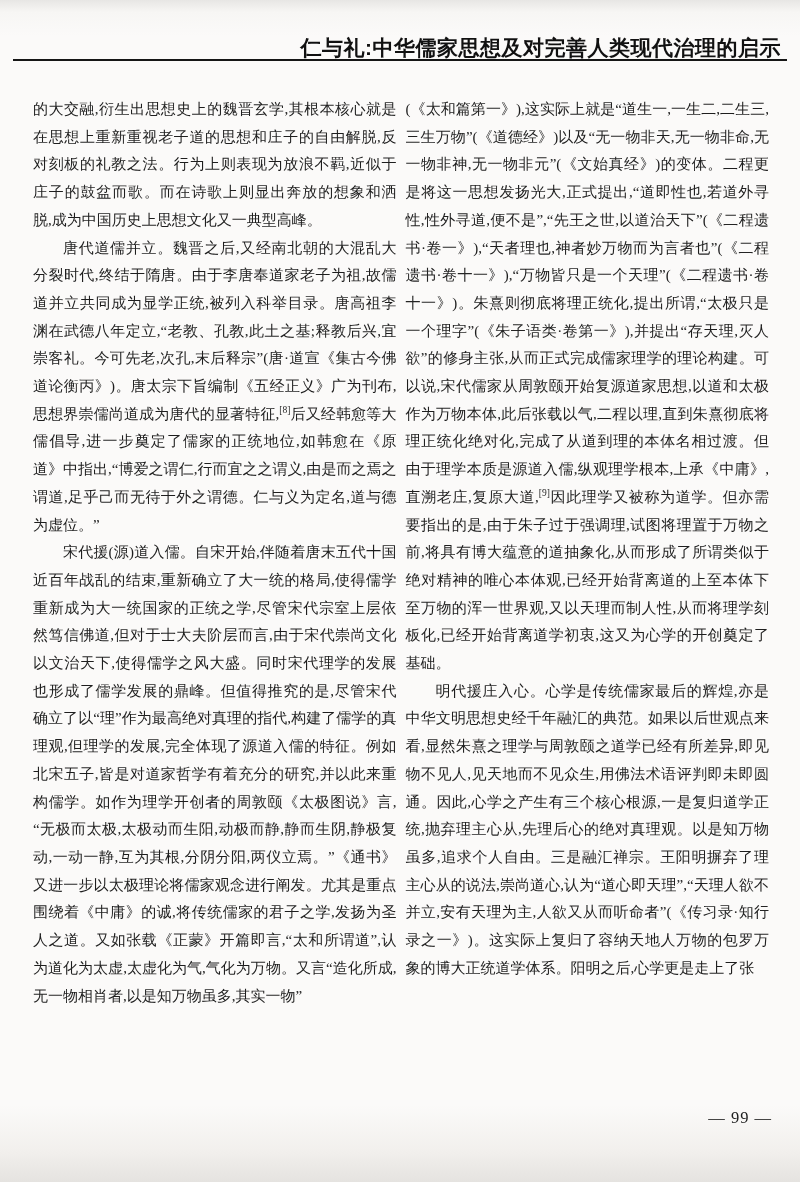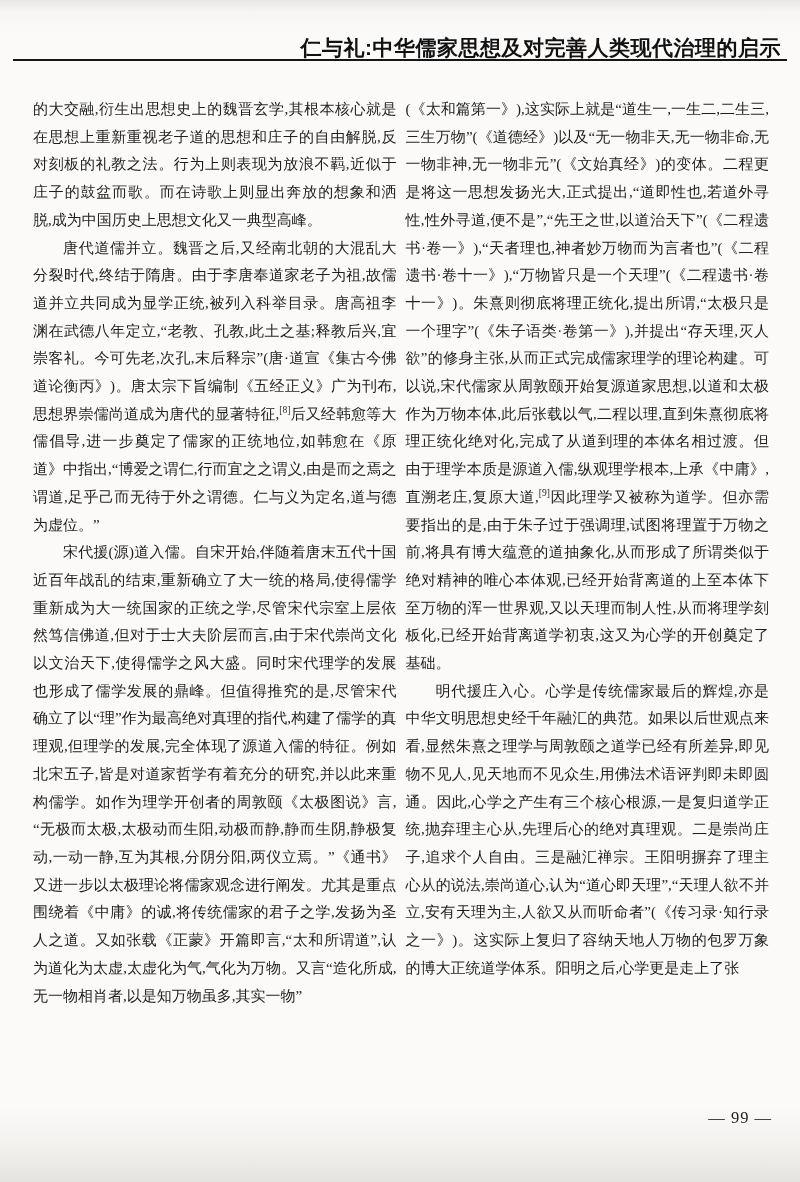--- a/index.html
+++ b/index.html
@@ -77,20 +77,20 @@
   </header>
 
   <main class="columns">
     <section class="col" id="col-left">
         <p class="para"><span>的大交融,衍生出思想史上的魏晋玄学,其根本核心就是在思想上重新重视老子道的思想和庄子的自由解脱,反对刻板的礼教之法。行为上则表现为放浪不羁,近似于庄子的鼓盆而歌。而在诗歌上则显出奔放的想象和洒脱,成为中国历史上思想文化又一典型高峰。</span></p>
         <p class="para indent"><span>唐代道儒并立。魏晋之后,又经南北朝的大混乱大分裂时代,终结于隋唐。由于李唐奉道家老子为祖,故儒道并立共同成为显学正统,被列入科举目录。唐高祖李渊在武德八年定立,“老教、孔教,此土之基;释教后兴,宜崇客礼。今可先老,次孔,末后释宗”(</span><span class="kai">唐·道宣《集古今佛道论衡丙》</span><span>)。唐太宗下旨编制《五经正义》广为刊布,思想界崇儒尚道成为唐代的显著特征,</span><sup class="ref">[8]</sup><span>后又经韩愈等大儒倡导,进一步奠定了儒家的正统地位,如韩愈在《原道》中指出,“博爱之谓仁,行而宜之之谓义,由是而之焉之谓道,足乎己而无待于外之谓德。仁与义为定名,道与德为虚位。”</span></p>
         <p class="para indent"><span>宋代援(源)道入儒。自宋开始,伴随着唐末五代十国近百年战乱的结束,重新确立了大一统的格局,使得儒学重新成为大一统国家的正统之学,尽管宋代宗室上层依然笃信佛道,但对于士大夫阶层而言,由于宋代崇尚文化以文治天下,使得儒学之风大盛。同时宋代理学的发展也形成了儒学发展的鼎峰。但值得推究的是,尽管宋代确立了以“理”作为最高绝对真理的指代,构建了儒学的真理观,但理学的发展,完全体现了源道入儒的特征。例如北宋五子,皆是对道家哲学有着充分的研究,并以此来重构儒学。如作为理学开创者的周敦颐《太极图说》言,“无极而太极,太极动而生阳,动极而静,静而生阴,静极复动,一动一静,互为其根,分阴分阳,两仪立焉。”《通书》又进一步以太极理论将儒家观念进行阐发。尤其是重点围绕着《中庸》的诚,将传统儒家的君子之学,发扬为圣人之道。又如张载《正蒙》开篇即言,“太和所谓道”,认为道化为太虚,太虚化为气,气化为万物。又言“造化所成,无一物相肖者,以是知万物虽多,其实一物”</span></p>
       </section>
     <section class="col" id="col-right">
         <p class="para"><span>(</span><span class="kai">《太和篇第一》</span><span>),这实际上就是“道生一,一生二,二生三,三生万物”(</span><span class="kai">《道德经》</span><span>)以及“无一物非天,无一物非命,无一物非神,无一物非元”(</span><span class="kai">《文始真经》</span><span>)的变体。二程更是将这一思想发扬光大,正式提出,“道即性也,若道外寻性,性外寻道,便不是”,“先王之世,以道治天下”(</span><span class="kai">《二程遗书·卷一》</span><span>),“天者理也,神者妙万物而为言者也”(</span><span class="kai">《二程遗书·卷十一》</span><span>),“万物皆只是一个天理”(</span><span class="kai">《二程遗书·卷十一》</span><span>)。朱熹则彻底将理正统化,提出所谓,“太极只是一个理字”(</span><span class="kai">《朱子语类·卷第一》</span><span>),并提出“存天理,灭人欲”的修身主张,从而正式完成儒家理学的理论构建。可以说,宋代儒家从周敦颐开始复源道家思想,以道和太极作为万物本体,此后张载以气,二程以理,直到朱熹彻底将理正统化绝对化,完成了从道到理的本体名相过渡。但由于理学本质是源道入儒,纵观理学根本,上承《中庸》,直溯老庄,复原大道,</span><sup class="ref">[9]</sup><span>因此理学又被称为道学。但亦需要指出的是,由于朱子过于强调理,试图将理置于万物之前,将具有博大蕴意的道抽象化,从而形成了所谓类似于绝对精神的唯心本体观,已经开始背离道的上至本体下至万物的浑一世界观,又以天理而制人性,从而将理学刻板化,已经开始背离道学初衷,这又为心学的开创奠定了基础。</span></p>
-        <p class="para indent"><span>明代援庄入心。心学是传统儒家最后的辉煌,亦是中华文明思想史经千年融汇的典范。如果以后世观点来看,显然朱熹之理学与周敦颐之道学已经有所差异,即见物不见人,见天地而不见众生,用佛法术语评判即未即圆通。因此,心学之产生有三个核心根源,一是复归道学正统,抛弃理主心从,先理后心的绝对真理观。二是崇尚庄子,追求个人自由。三是融汇禅宗。王阳明摒弃了理主心从的说法,崇尚道心,认为“道心即天理”,“天理人欲不并立,安有天理为主,人欲又从而听命者”(</span><span class="kai">《传习录·知行录之一》</span><span>)。这实际上复归了容纳天地人万物的包罗万象的博大正统道学体系。阳明之后,心学更是走上了张</span></p>
+        <p class="para indent"><span>明代援庄入心。心学是传统儒家最后的辉煌,亦是中华文明思想史经千年融汇的典范。如果以后世观点来看,显然朱熹之理学与周敦颐之道学已经有所差异,即见物不见人,见天地而不见众生,用佛法术语评判即未即圆通。因此,心学之产生有三个核心根源,一是复归道学正统,抛弃理主心从,先理后心的绝对真理观。以是知万物虽多,追求个人自由。三是融汇禅宗。王阳明摒弃了理主心从的说法,崇尚道心,认为“道心即天理”,“天理人欲不并立,安有天理为主,人欲又从而听命者”(</span><span class="kai">《传习录·知行录之一》</span><span>)。这实际上复归了容纳天地人万物的包罗万象的博大正统道学体系。阳明之后,心学更是走上了张</span></p>
       </section>
   </main>
 
   <footer>
     <span class="page-number">— 99 —</span>
   </footer>
 </div>
 
 </body></html>

